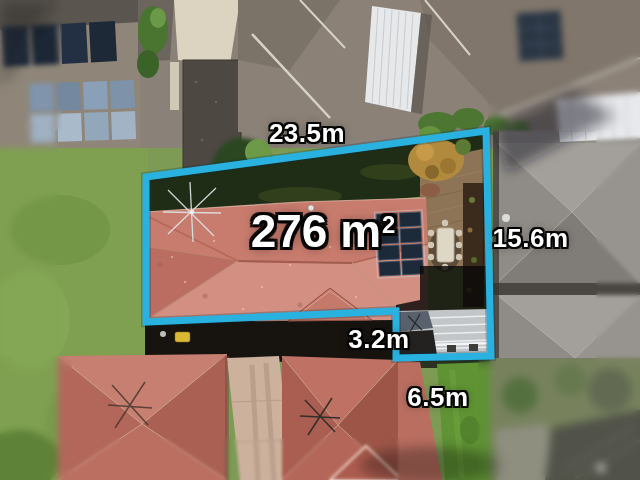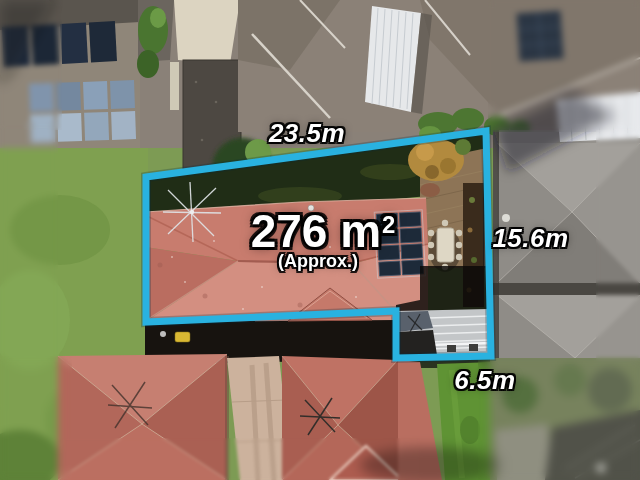--- a/index.html
+++ b/index.html
@@ -7,35 +7,35 @@
          font-family:"Liberation Sans",sans-serif;}
   #scene{position:absolute;left:0;top:0;}
   .bp{position:absolute;pointer-events:none;}
   .lab{position:absolute;transform:translate(-50%,-50%);color:#fff;font-weight:700;
        white-space:nowrap;line-height:1;
        text-shadow:-2px -2px 0 rgba(0,0,0,.85),2px -2px 0 rgba(0,0,0,.85),
                    -2px 2px 0 rgba(0,0,0,.85),2px 2px 0 rgba(0,0,0,.85),
                    -2px 0 0 rgba(0,0,0,.85),2px 0 0 rgba(0,0,0,.85),
                    0 -2px 0 rgba(0,0,0,.85),0 2px 0 rgba(0,0,0,.85),
                    0 0 9px rgba(0,0,0,.55);}
-  .m{font-size:26px;letter-spacing:0.5px;font-style:italic;}
+  .m{font-size:26px;letter-spacing:0.5px;}
   .lab-area{font-size:46px;left:323px;top:231px;
        text-shadow:-3px -3px 0 rgba(0,0,0,.85),3px -3px 0 rgba(0,0,0,.85),
                    -3px 3px 0 rgba(0,0,0,.85),3px 3px 0 rgba(0,0,0,.85),
                    -3px 0 0 rgba(0,0,0,.85),3px 0 0 rgba(0,0,0,.85),
                    0 -3px 0 rgba(0,0,0,.85),0 3px 0 rgba(0,0,0,.85),
                    0 0 12px rgba(0,0,0,.6);}
   .lab-area sup{font-size:0.52em;vertical-align:0.6em;margin-left:1px;}
   .lab-approx{font-size:18px;left:318px;top:261px;}
   .lab-top{left:307px;top:133px;}
   .lab-left{left:114px;top:250px;}
   .lab-right{left:521px;top:238px;padding-left:19px;}
   .lab-bottom{left:281px;top:339px;}
   .lab-step{left:379px;top:339px;}
-  .lab-notch{left:438px;top:380px;margin-left:47px;}
+  .lab-notch{left:438px;top:397px;}
   #bp-left{left:0;top:120px;width:58px;height:292px;backdrop-filter:blur(3px);}
   #bp-topleft{left:0;top:0;width:62px;height:130px;backdrop-filter:blur(2.5px);}
   #bp-topright{left:488px;top:0;width:152px;height:132px;backdrop-filter:blur(3px);}
   #bp-right{left:596px;top:130px;width:44px;height:240px;backdrop-filter:blur(2px);}
   #bp-botright{left:478px;top:358px;width:162px;height:122px;backdrop-filter:blur(4.5px);}
   #bp-botleft{left:0;top:356px;width:72px;height:124px;backdrop-filter:blur(3.5px);}
   #bp-bottom{left:60px;top:438px;width:360px;height:42px;backdrop-filter:blur(1.5px);}
 </style>
 </head>
 <body>
@@ -368,17 +368,17 @@
   <div class="bp" id="bp-botright"></div>
   <div class="bp" id="bp-botleft"></div>
   <div class="bp" id="bp-bottom"></div>
 
   <svg width="640" height="480" viewBox="0 0 640 480" style="position:absolute;left:0;top:0;">
     <polygon points="146,177 486,131 491,356 396,358 396,311 146,322" fill="none" stroke="rgba(0,45,65,0.25)" stroke-width="10" stroke-linejoin="miter"></polygon>
     <polygon points="146,177 486,131 491,356 396,358 396,311 146,322" fill="none" stroke="#29b2e0" stroke-width="7" stroke-linejoin="miter"></polygon>
   </svg>
 
   <div class="lab lab-area"><span>276 m</span><sup>2</sup></div>
-  <div class="lab lab-approx">(Approx.)</div>
   <div class="lab m lab-top">23.5m</div>
   <div class="lab m lab-right">15.6m</div>
+  <div class="lab m lab-step">3.2m</div>
   <div class="lab m lab-notch">6.5m</div>
 </div>
 
 </body></html>

